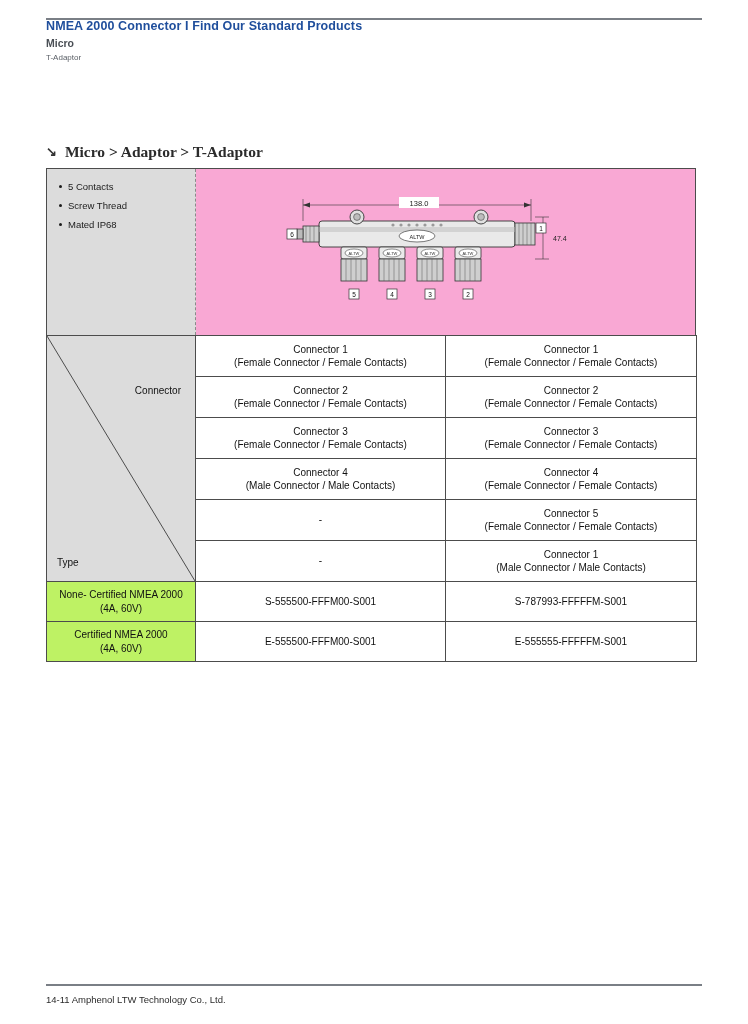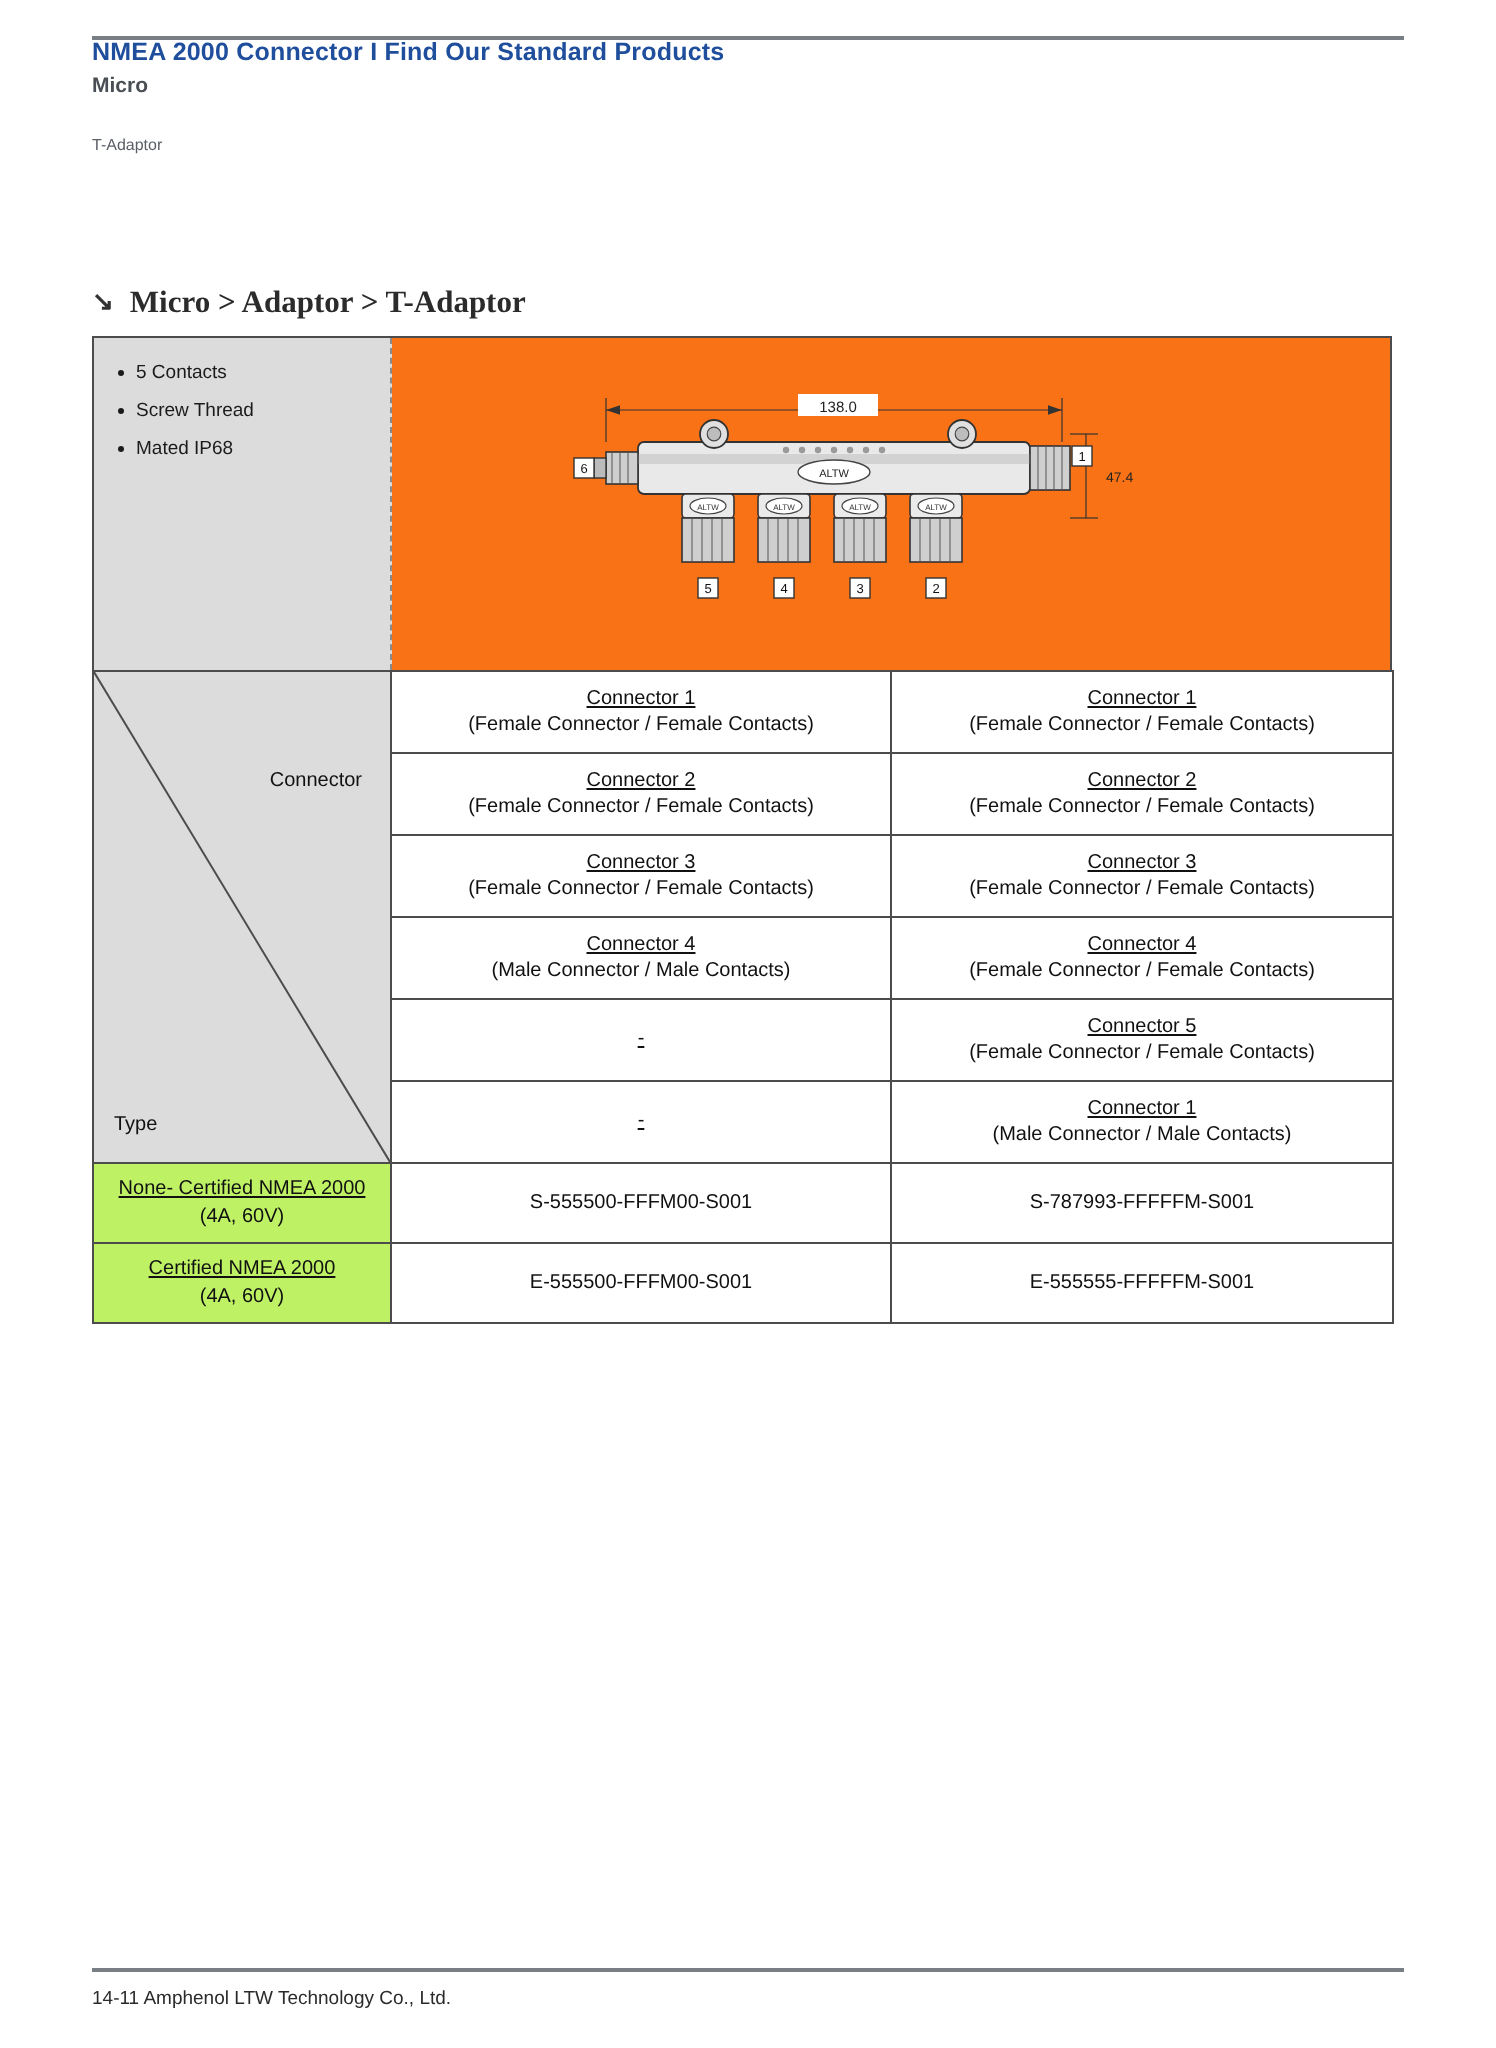--- a/index.html
+++ b/index.html
@@ -50,21 +50,21 @@
     position: absolute;
     left: 46px;
     top: 37px;
     font-size: 10.5px;
     font-weight: bold;
     color: #4a4f55;
   }
   .header-sub2 {
     position: absolute;
     left: 46px;
-    top: 68px;
+    top: 53px;
     font-size: 8px;
     color: #5a5f66;
   }
   .ip-block {
     position: absolute;
     right: 46px;
     top: 34px;
     text-align: right;
   }
   .ip-main {
@@ -150,21 +150,21 @@
     position: absolute;
     left: 0;
     top: 4px;
     width: 3px;
     height: 3px;
     background: #1b1b1b;
     border-radius: 50%;
   }
   .drawing-cell {
     flex: 1;
-    background: #f97316;
+    background: #f9a8d4;
     position: relative;
   }
 
   
   .drawing {
     position: absolute;
     left: 50%;
     top: 50%;
     transform: translate(-50%, -50%);
     width: 330px;
@@ -217,21 +217,21 @@
     right: 14px;
     top: 48px;
     font-size: 10px;
     color: #111;
   }
   .row-head {
     background: #bef264;
     font-size: 9.5px;
     line-height: 1.4;
   }
-  .conn-line1 { display: block; text-decoration: underline; }
+  .conn-line1 { display: block; }
   .conn-line2 { display: block; }
 
   
   .footer-rule {
     position: absolute;
     left: 46px;
     top: 984px;
     width: 656px;
     height: 2px;
     background: #7a7f86;

